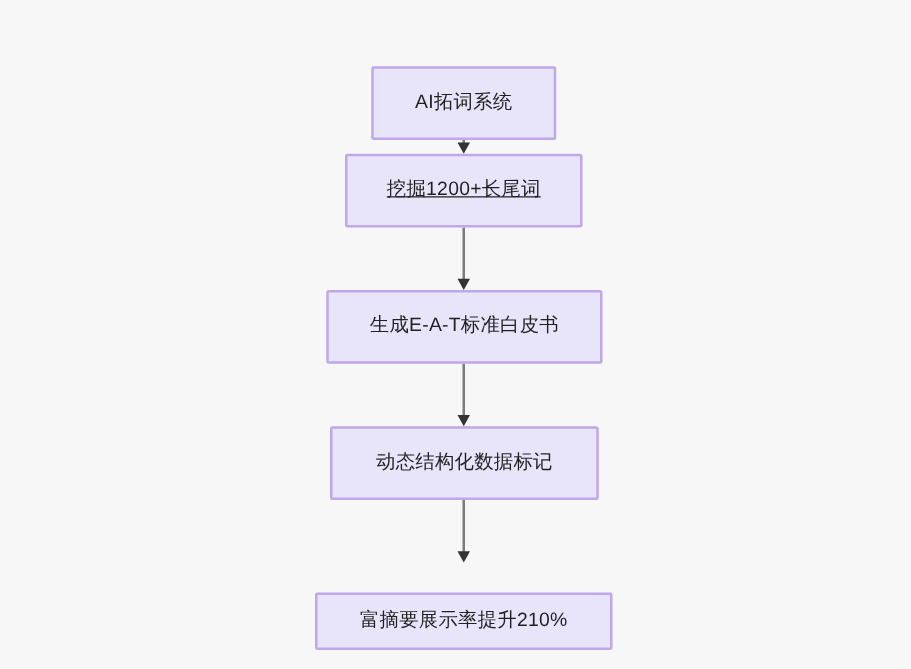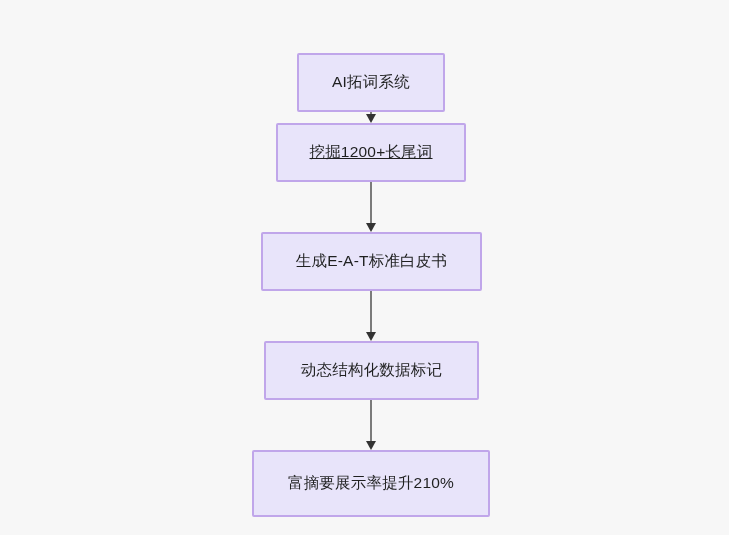--- a/index.html
+++ b/index.html
@@ -87,17 +87,17 @@
   </div>
 
   <div class="node" style="left:261px; top:232px; width:221px; height:59px;">
     <span class="node-label">生成E-A-T标准白皮书</span>
   </div>
 
   <div class="node" style="left:264px; top:341px; width:215px; height:59px;">
     <span class="node-label">动态结构化数据标记</span>
   </div>
 
-  <div class="node" style="left:252px; top:450px; width:238px; height:67px;">
+  <div class="node" style="left:252px; top:474px; width:238px; height:46px;">
     <span class="node-label">富摘要展示率提升210%</span>
   </div>
 
 </div>
 
 </body></html>

